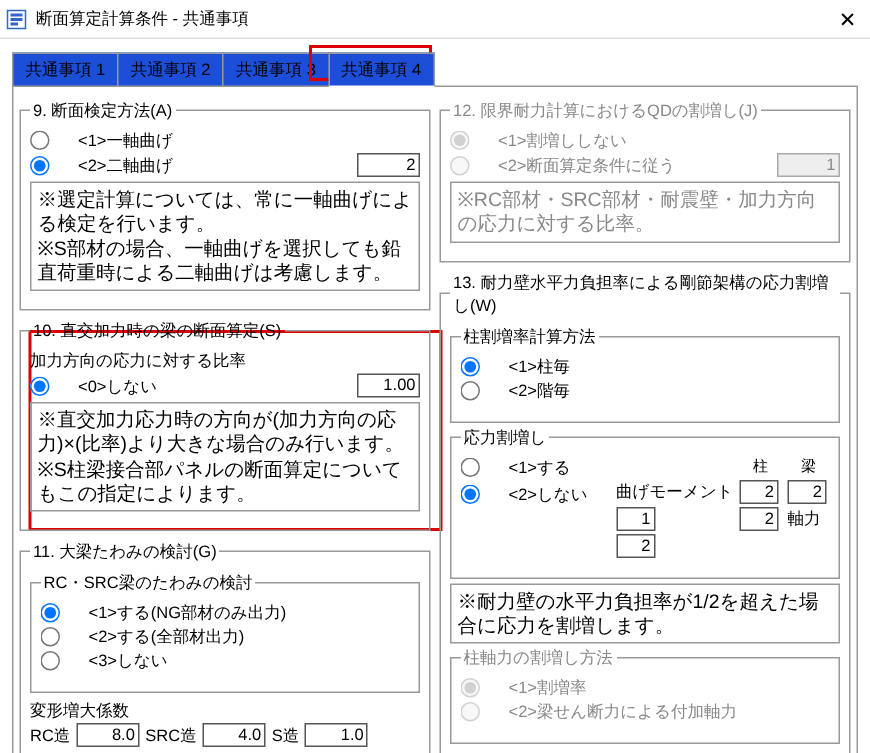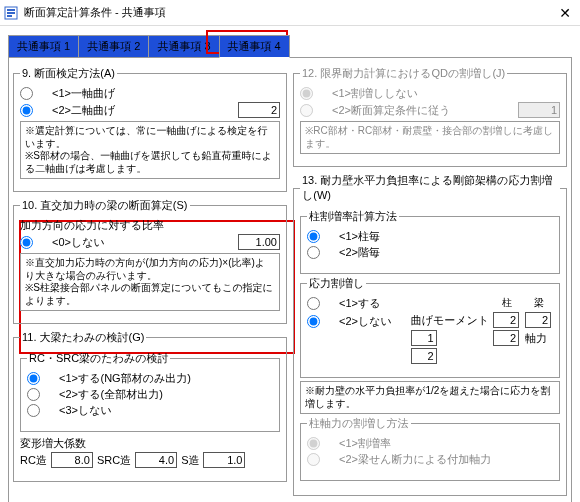--- a/index.html
+++ b/index.html
@@ -19,21 +19,21 @@
 .col{flex:1;display:flex;flex-direction:column;gap:2px}
 fieldset{border:1px solid #999;padding:4px 6px 12px 6px;margin:2px 0;position:relative}
 fieldset.dis{color:#888}
 fieldset.dis legend{color:#888}
 legend{padding:0 2px;font-size:11px}
 .row{display:flex;align-items:center;gap:4px;margin:1px 0}
 .radio{display:flex;align-items:center;gap:19px;cursor:pointer}
 .radio input{margin:0}
 .num{width:42px;height:16px;border:1px solid #555;text-align:right;padding:0 2px;font-size:11px}
 .num.dis{background:#eee;color:#888;border-color:#aaa}
-.note{border:1px solid #999;padding:3px 4px;margin-top:3px;font-size:10px;line-height:1.25}
+.note{border:1px solid #999;padding:3px 4px;margin-top:3px;font-size:13px;line-height:1.25}
 .note.dis{color:#888}
 .grid{display:grid;grid-template-columns:auto 28px 28px;gap:2px 4px;align-items:center;font-size:10px}
 .grid .h{text-align:center;font-size:10px}
 .btnrow{display:flex;align-items:center;gap:6px;padding:6px 10px;border-top:1px solid #ccc}
 .tlabel{color:#00a;text-decoration:underline;margin-right:2px}
 .btn{min-width:64px;height:20px;border:1px solid #777;background:#eee;cursor:pointer;font-size:11px}
 .sp{flex:1}
 .pushr{margin-left:auto}
 .lbl-col{display:flex;flex-direction:column;gap:3px;margin-right:4px}
 </style>
@@ -147,21 +147,21 @@
               <span>&lt;1&gt;割増ししない</span>
             </label>
           </div>
         <div class="row">
           <label class="radio">
               <input type="radio" name="s12" disabled="" style="">
               <span>&lt;2&gt;断面算定条件に従う</span>
             </label>
           <input class="num dis pushr" disabled="" value="1" style="">
         </div>
-        <div class="note dis">※RC部材・RC部材・耐震壁・接合部の割増しに考慮します。</div>
+        <div class="note dis">※RC部材・SRC部材・耐震壁・加力方向の応力に対する比率。</div>
       </fieldset>
 
       <fieldset>
         <legend>13. 耐力壁水平力負担率による剛節架構の応力割増し(W)</legend>
         <fieldset>
           <legend>柱割増率計算方法</legend>
           <div class="row">
               <label class="radio">
                 <input type="radio" name="m1" checked="" style="">
                 <span>&lt;1&gt;柱毎</span>

